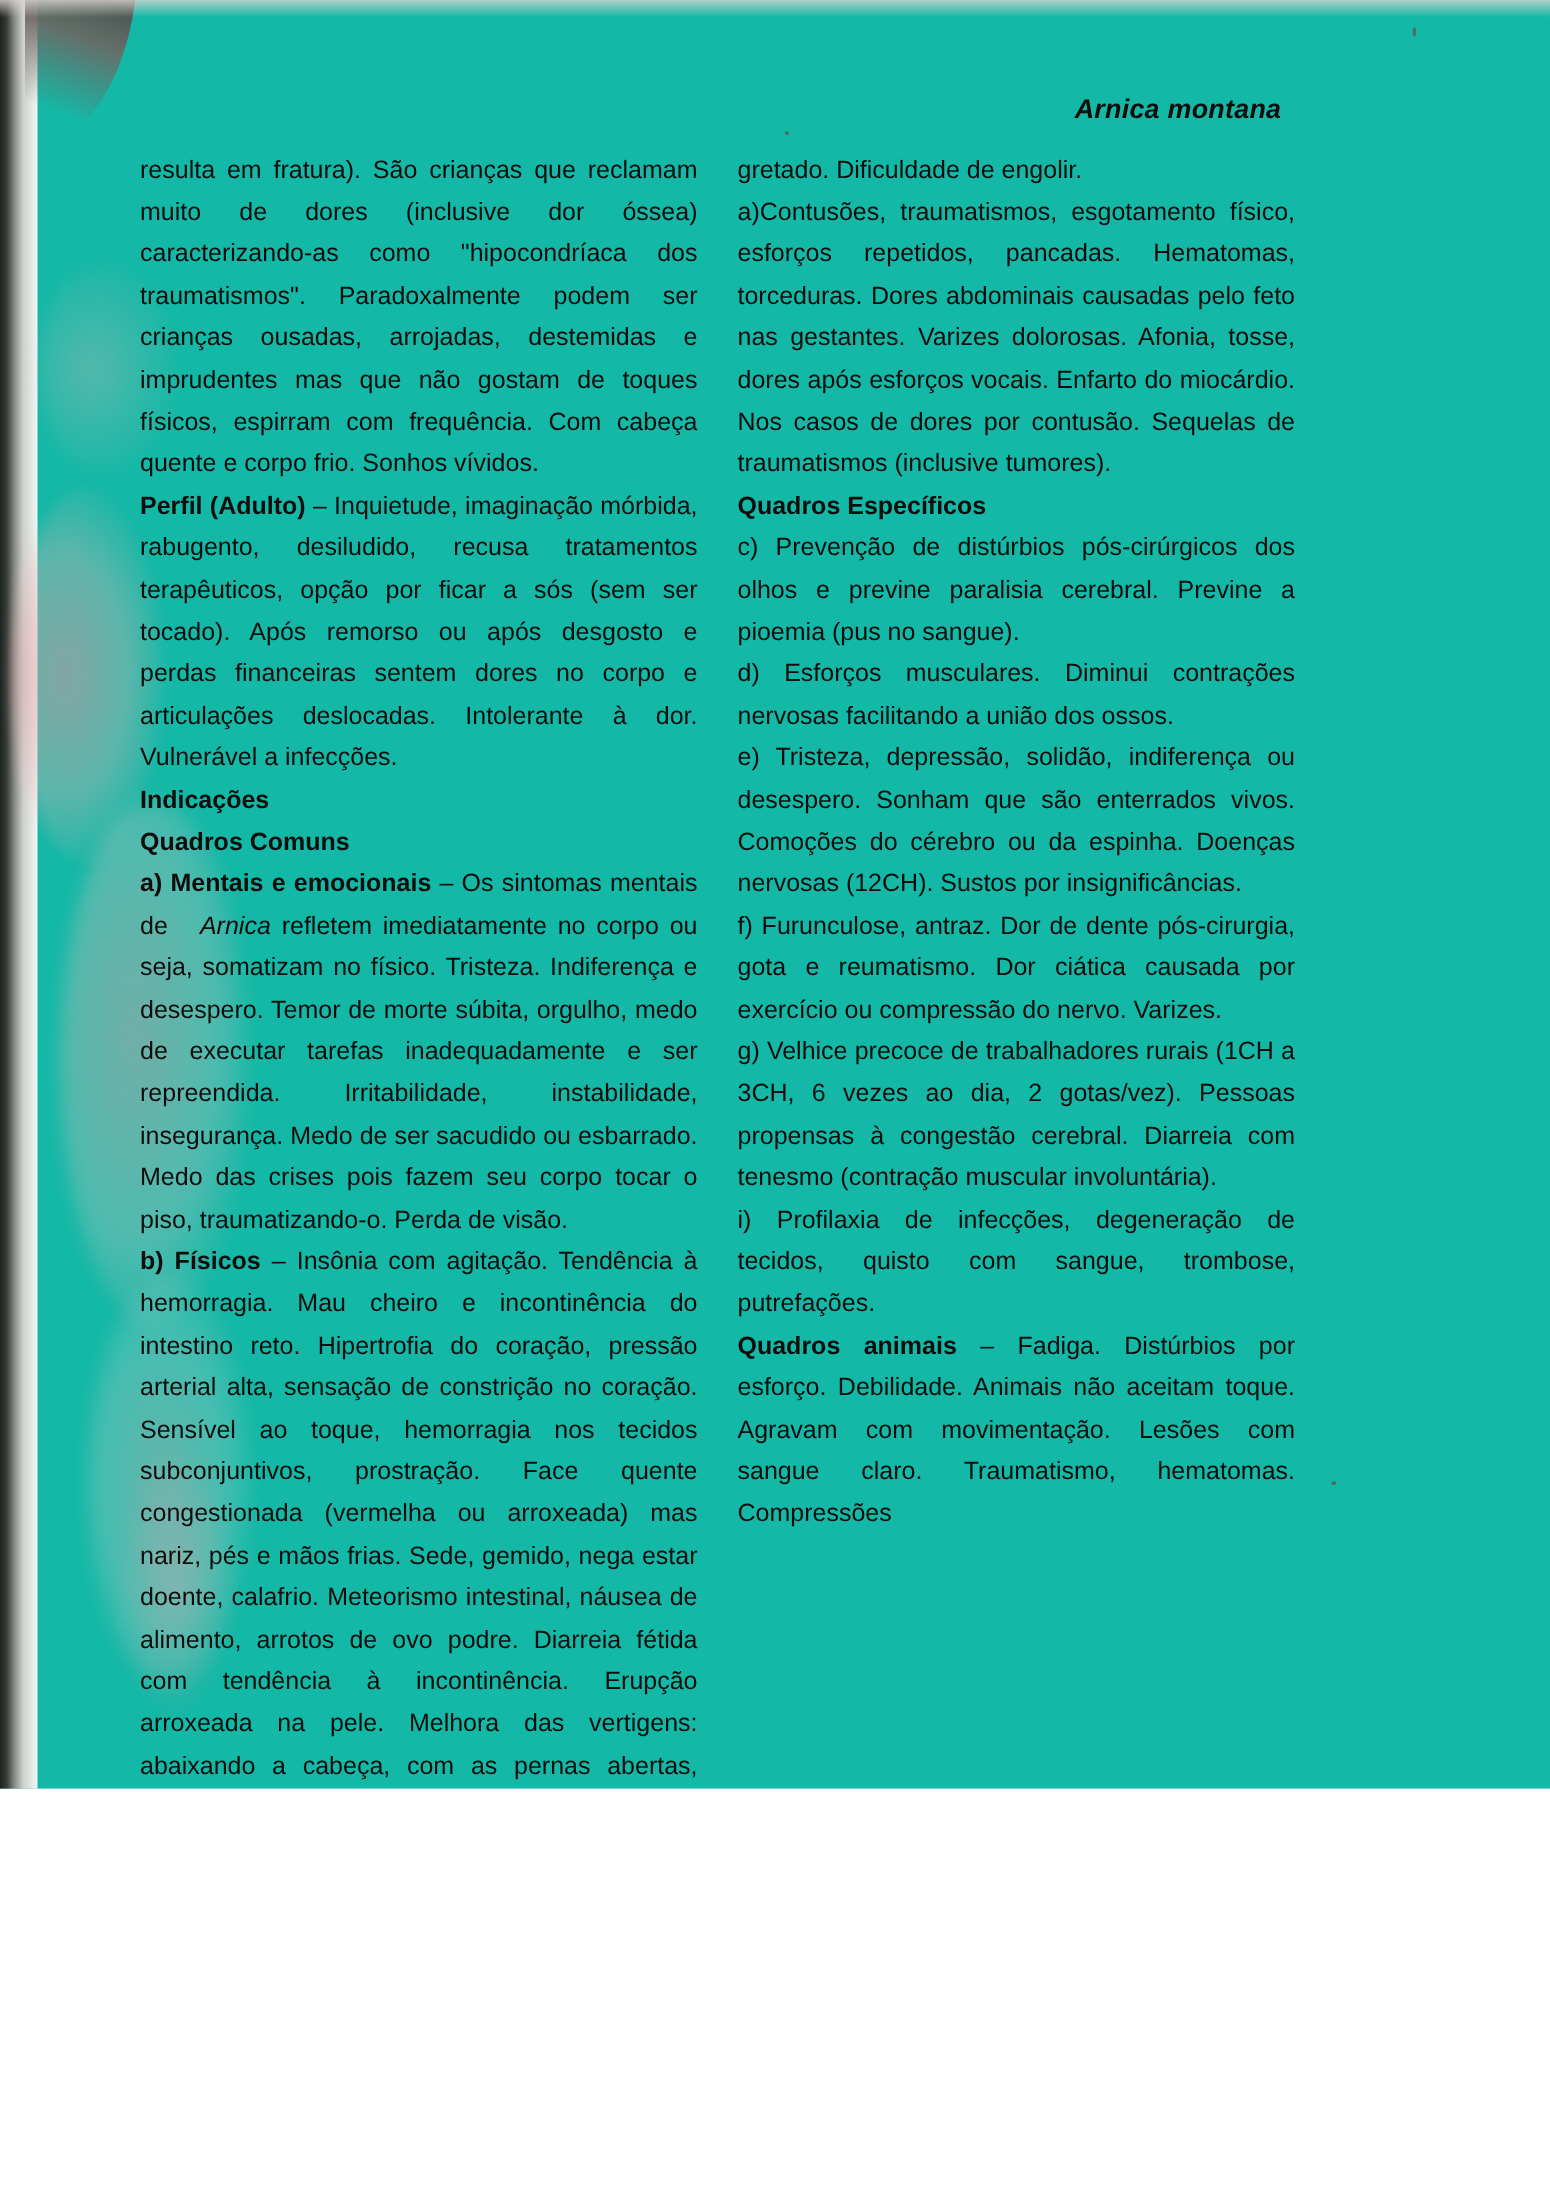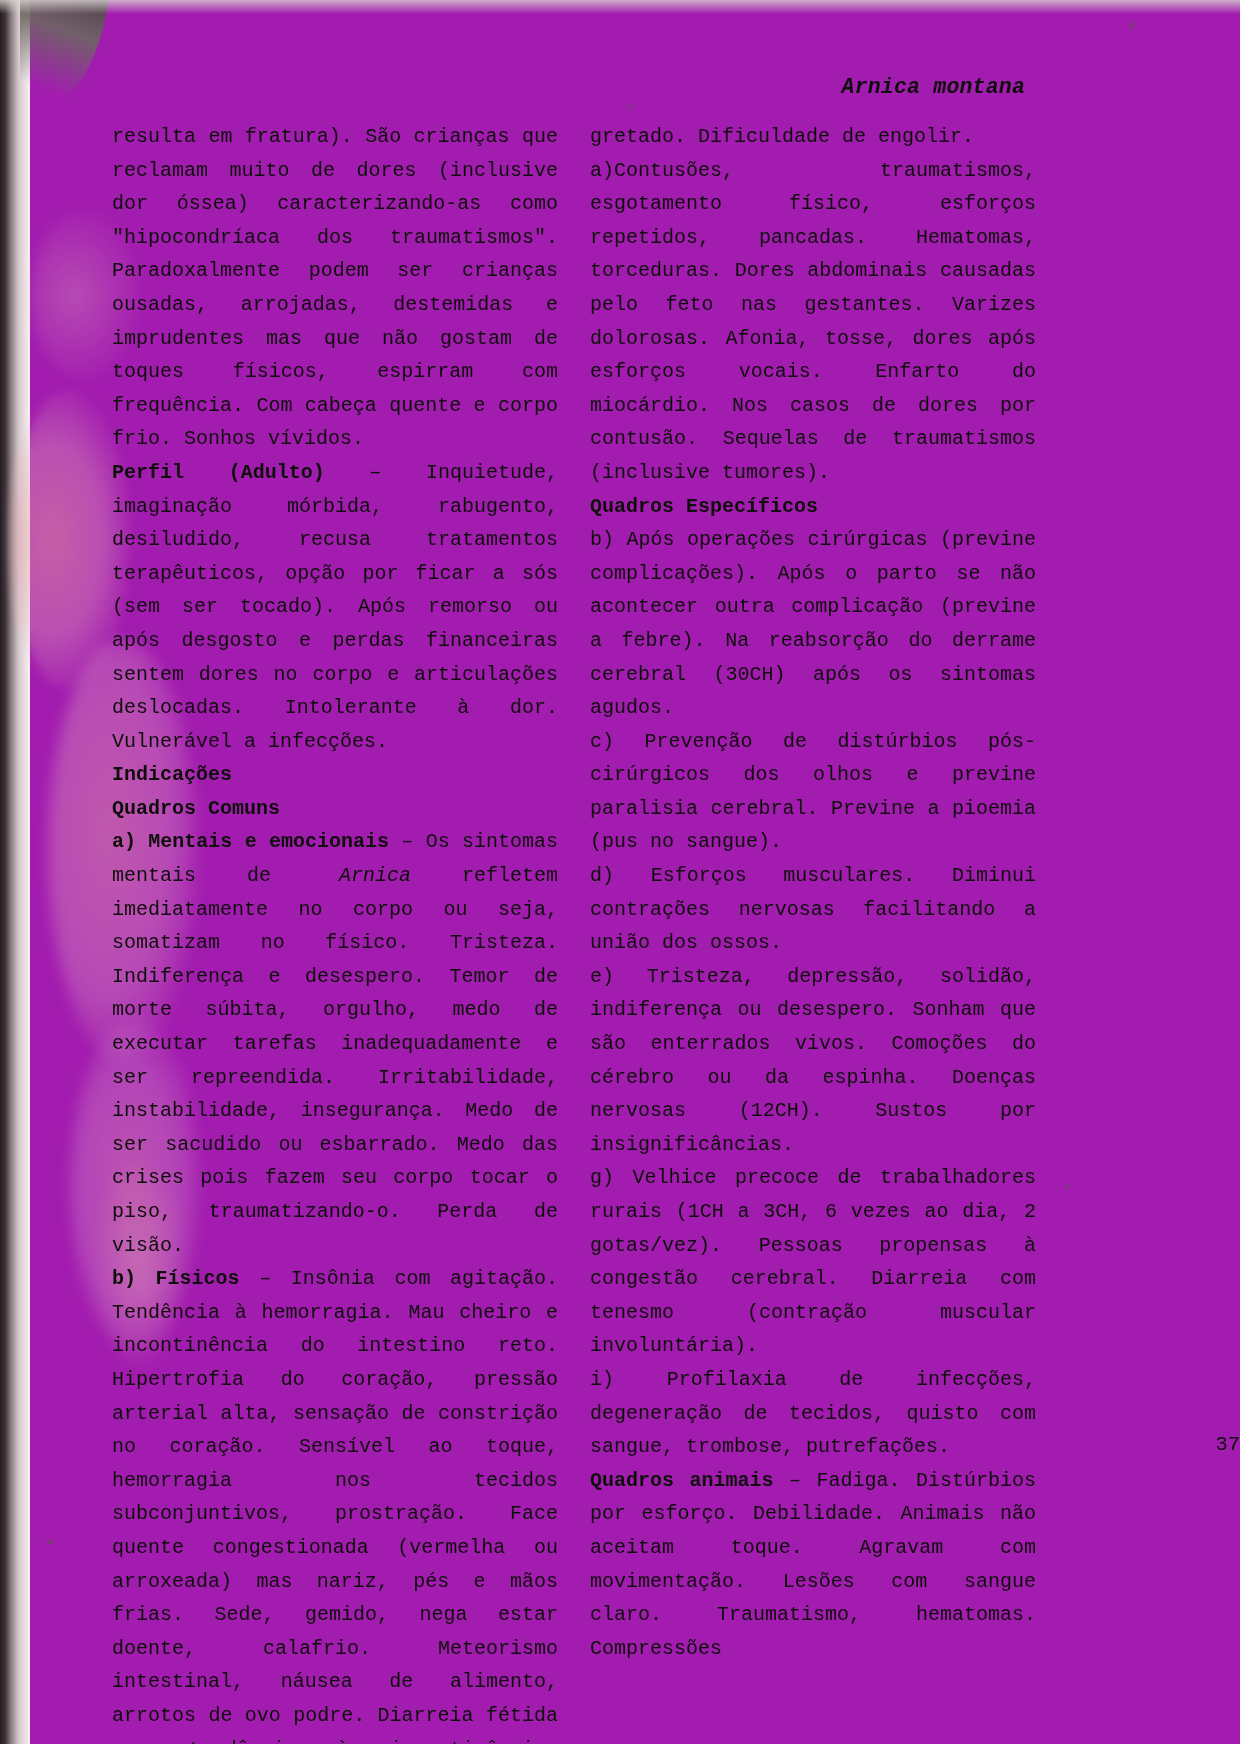--- a/index.html
+++ b/index.html
@@ -3,24 +3,24 @@
 <meta charset="utf-8">
 <style>
   html, body {
     margin: 0;
     padding: 0;
     background: #ffffff;
   }
   .page {
     position: relative;
     width: 1240px;
-    height: 1744px;
-    background: #a21caf;
+    height: 1431px;
+    background: #14b8a6;
     overflow: hidden;
-    font-family: Liberation Mono, monospace;
+    font-family: Liberation Sans, sans-serif;
     color: #100e0c;
   }
 
   
   .scan-edge-left {
     position: absolute;
     left: 0; top: 0;
     width: 30px; height: 1755px;
     background: linear-gradient(to right,
       #1d1b19 0%, #3a3734 18%, #8d8783 38%, #d8d2ce 62%, #fdfcfb 100%);
@@ -161,24 +161,24 @@
         <p><span class="bold">Perfil (Adulto)</span><span> – Inquietude, imaginação mórbida, rabugento, desiludido, recusa tratamentos terapêuticos, opção por ficar a sós (sem ser tocado). Após remorso ou após desgosto e perdas financeiras sentem dores no corpo e articulações deslocadas. Intolerante à dor. Vulnerável a infecções.</span></p>
         <p><span class="bold">Indicações</span></p>
         <p><span class="bold">Quadros Comuns</span></p>
         <p><span class="bold">a) Mentais e emocionais</span><span> – Os sintomas mentais de </span><span class="ital">Arnica</span><span> refletem imediatamente no corpo ou seja, somatizam no físico. Tristeza. Indiferença e desespero. Temor de morte súbita, orgulho, medo de executar tarefas inadequadamente e ser repreendida. Irritabilidade, instabilidade, insegurança. Medo de ser sacudido ou esbarrado. Medo das crises pois fazem seu corpo tocar o piso, traumatizando-o. Perda de visão.</span></p>
         <p><span class="bold">b) Físicos</span><span> – Insônia com agitação. Tendência à hemorragia. Mau cheiro e incontinência do intestino reto. Hipertrofia do coração, pressão arterial alta, sensação de constrição no coração. Sensível ao toque, hemorragia nos tecidos subconjuntivos, prostração. Face quente congestionada (vermelha ou arroxeada) mas nariz, pés e mãos frias. Sede, gemido, nega estar doente, calafrio. Meteorismo intestinal, náusea de alimento, arrotos de ovo podre. Diarreia fétida com tendência à incontinência. Erupção arroxeada na pele. Melhora das vertigens: abaixando a cabeça, com as pernas abertas, fechando os olhos, andando. Olhos injetados, cefaleia frontal (sensação de cabeça grande). Fluxo menstrual intenso, vermelho, com coágulos. Em algumas pessoas surge: lábio seco, quente e</span></p>
       </div>
     <div class="col" id="right-col">
         <p><span>gretado. Dificuldade de engolir.</span></p>
         <p><span>a)Contusões, traumatismos, esgotamento físico, esforços repetidos, pancadas. Hematomas, torceduras. Dores abdominais causadas pelo feto nas gestantes. Varizes dolorosas. Afonia, tosse, dores após esforços vocais. Enfarto do miocárdio. Nos casos de dores por contusão. Sequelas de traumatismos (inclusive tumores).</span></p>
         <p><span class="bold">Quadros Específicos</span></p>
-        <p><span>b) Após operações cirúrgicas (previne complicações). Após o parto se não acontecer outra complicação (previne a febre). Na reabsorção do derrame cerebral (30CH) após os sintomas agudos.</span></p>
         <p><span>c) Prevenção de distúrbios pós-cirúrgicos dos olhos e previne paralisia cerebral. Previne a pioemia (pus no sangue).</span></p>
         <p><span>d) Esforços musculares. Diminui contrações nervosas facilitando a união dos ossos.</span></p>
         <p><span>e) Tristeza, depressão, solidão, indiferença ou desespero. Sonham que são enterrados vivos. Comoções do cérebro ou da espinha. Doenças nervosas (12CH). Sustos por insignificâncias.</span></p>
+        <p><span>f) Furunculose, antraz. Dor de dente pós-cirurgia, gota e reumatismo. Dor ciática causada por exercício ou compressão do nervo. Varizes.</span></p>
         <p><span>g) Velhice precoce de trabalhadores rurais (1CH a 3CH, 6 vezes ao dia, 2 gotas/vez). Pessoas propensas à congestão cerebral. Diarreia com tenesmo (contração muscular involuntária).</span></p>
         <p><span>i) Profilaxia de infecções, degeneração de tecidos, quisto com sangue, trombose, putrefações.</span></p>
         <p><span class="bold">Quadros animais</span><span> – Fadiga. Distúrbios por esforço. Debilidade. Animais não aceitam toque. Agravam com movimentação. Lesões com sangue claro. Traumatismo, hematomas. Compressões</span></p>
       </div>
   </div>
 
   <div class="folio">37</div>
 
 </div>
 

